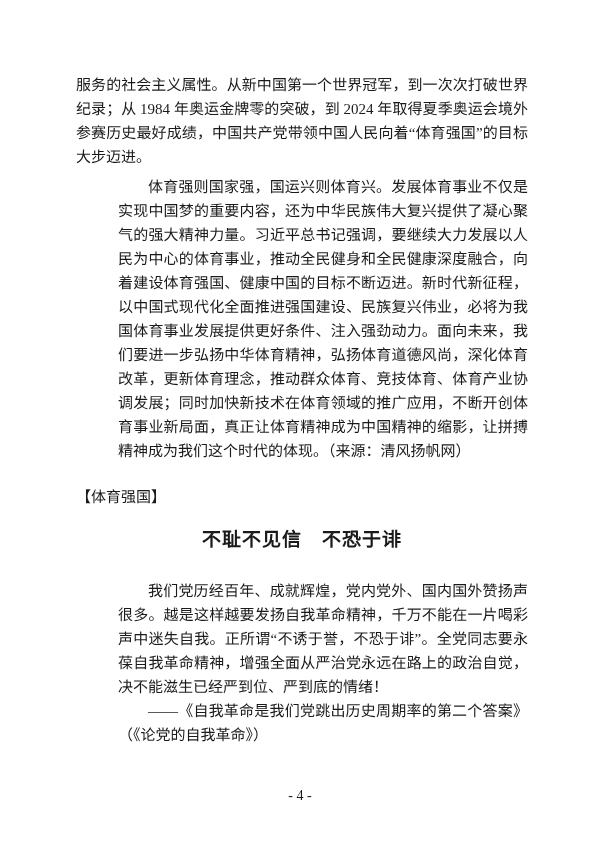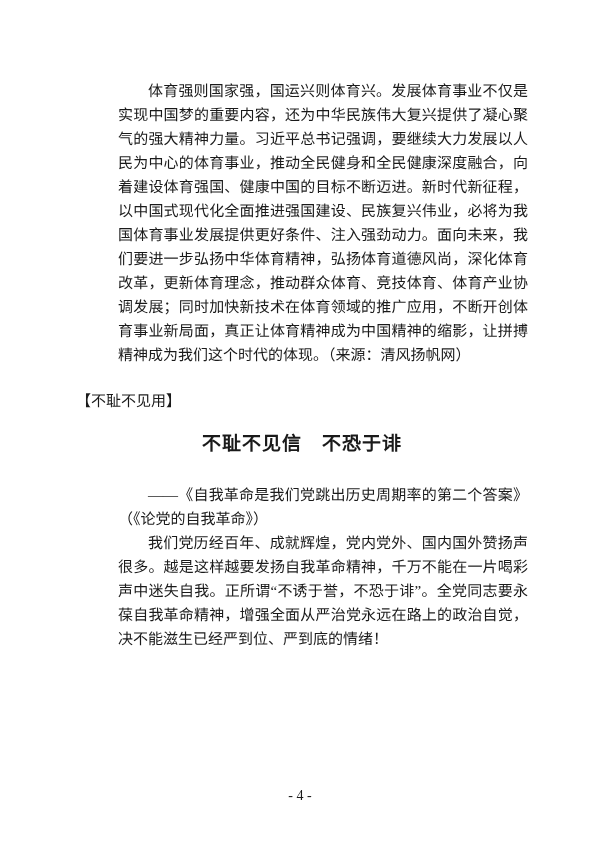--- a/index.html
+++ b/index.html
@@ -63,28 +63,29 @@
     text-align: center;
     color: #1a1a1a;
   }
 </style>
 </head>
 <body>
 
 <div class="page">
   <div class="content">
 
+    <p class="para">服务的社会主义属性。从新中国第一个世界冠军，到一次次打破世界纪录；从 1984 年奥运金牌零的突破，到 2024 年取得夏季奥运会境外参赛历史最好成绩，中国共产党带领中国人民向着“体育强国”的目标大步迈进。</p>
 
     <p class="para indent gap-before-small">体育强则国家强，国运兴则体育兴。发展体育事业不仅是实现中国梦的重要内容，还为中华民族伟大复兴提供了凝心聚气的强大精神力量。习近平总书记强调，要继续大力发展以人民为中心的体育事业，推动全民健身和全民健康深度融合，向着建设体育强国、健康中国的目标不断迈进。新时代新征程，以中国式现代化全面推进强国建设、民族复兴伟业，必将为我国体育事业发展提供更好条件、注入强劲动力。面向未来，我们要进一步弘扬中华体育精神，弘扬体育道德风尚，深化体育改革，更新体育理念，推动群众体育、竞技体育、体育产业协调发展；同时加快新技术在体育领域的推广应用，不断开创体育事业新局面，真正让体育精神成为中国精神的缩影，让拼搏精神成为我们这个时代的体现。（来源：清风扬帆网）</p>
 
-    <p class="section-label">【不耻不见用】</p>
+    <p class="section-label">【体育强国】</p>
 
     <h1 class="article-title">不耻不见信　不恐于诽</h1>
 
+    <p class="para indent">我们党历经百年、成就辉煌，党内党外、国内国外赞扬声很多。越是这样越要发扬自我革命精神，千万不能在一片喝彩声中迷失自我。正所谓“不诱于誉，不恐于诽”。全党同志要永葆自我革命精神，增强全面从严治党永远在路上的政治自觉，决不能滋生已经严到位、严到底的情绪！</p>
+
     <p class="para indent">——《自我革命是我们党跳出历史周期率的第二个答案》（《论党的自我革命》）</p>
-
-    <p class="para indent">我们党历经百年、成就辉煌，党内党外、国内国外赞扬声很多。越是这样越要发扬自我革命精神，千万不能在一片喝彩声中迷失自我。正所谓“不诱于誉，不恐于诽”。全党同志要永葆自我革命精神，增强全面从严治党永远在路上的政治自觉，决不能滋生已经严到位、严到底的情绪！</p>
 
 
   </div>
 
   <div class="page-number">- 4 -</div>
 </div>
 
 </body></html>

